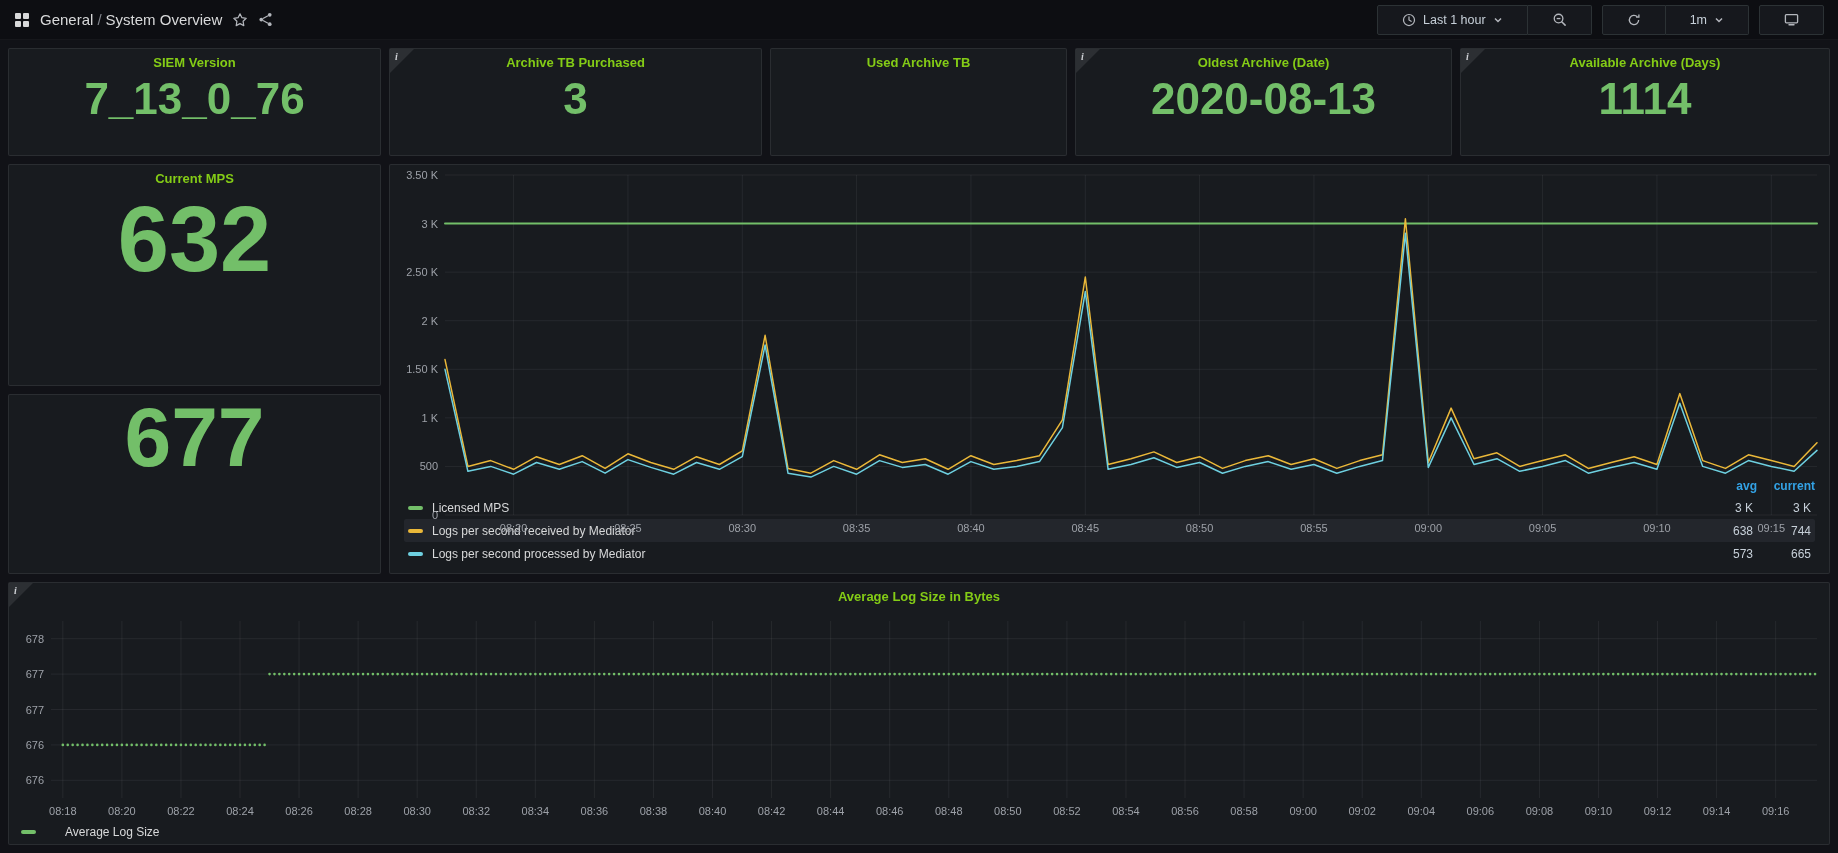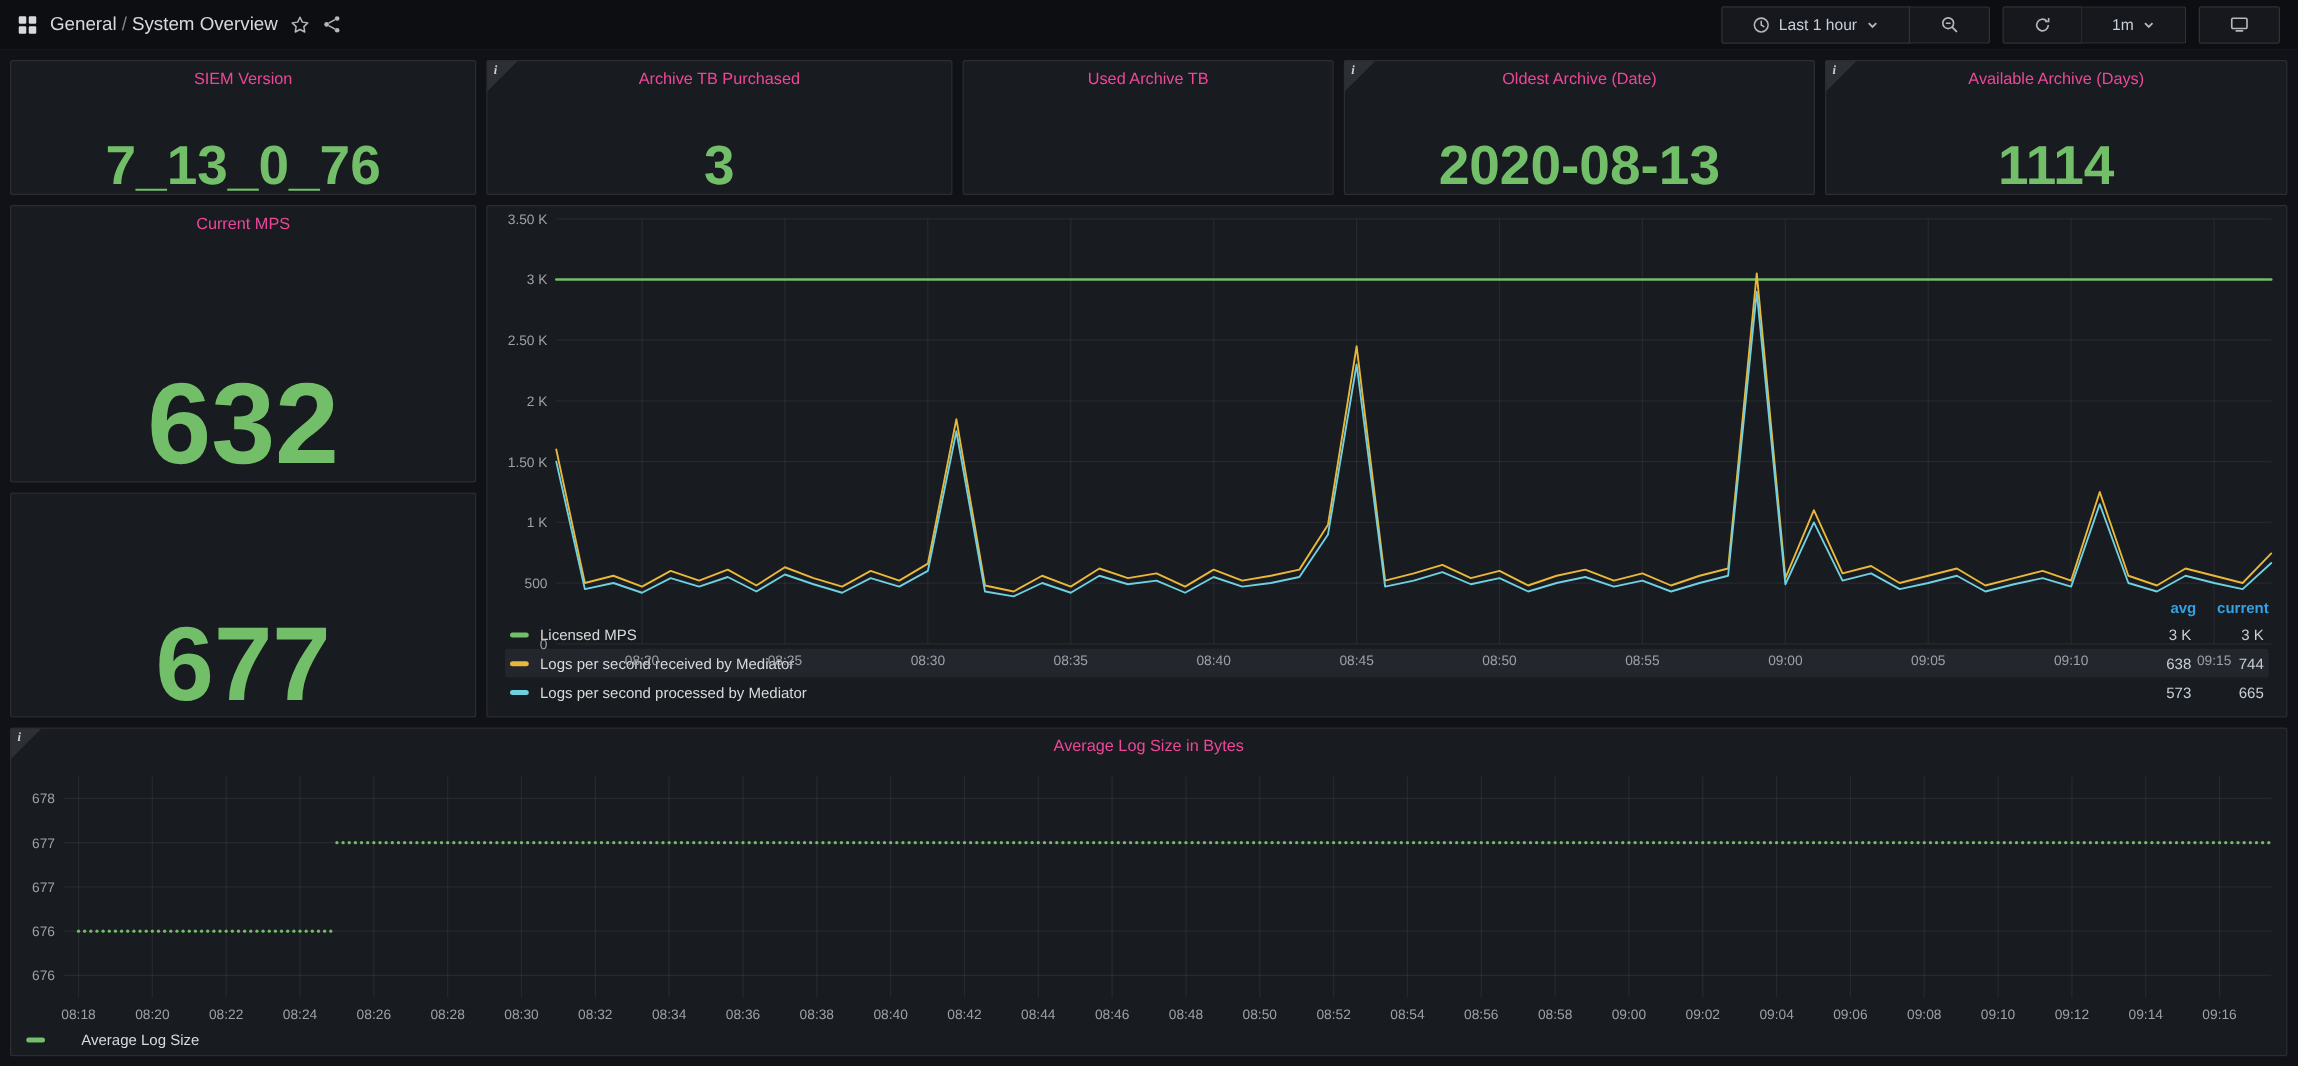--- a/index.html
+++ b/index.html
@@ -27,24 +27,24 @@
   
   .content{height:813px;padding:8px;display:flex;flex-direction:column;gap:8px}
   .row1{display:grid;grid-template-columns:373fr 373fr 297fr 377fr 370fr;gap:8px;height:108px}
   .row2{display:flex;gap:8px;height:410px}
   .col-left{width:373px;display:flex;flex-direction:column;gap:8px}
   .row2 .panel-mps{flex:1}
   .row3{flex:1;min-height:0}
 
   .panel{background:var(--panel-bg,#181b1f);border:1px solid rgba(204,204,220,0.10);
     border-radius:2px;position:relative;display:flex;flex-direction:column;min-width:0;min-height:0}
-  .panel-title{height:28px;line-height:28px;text-align:center;font-size:13px;font-weight:400;
-    color:#ec4899;cursor:pointer;flex:none;white-space:nowrap;overflow:hidden}
-
-  .stat-value-wrap{flex:1;display:flex;align-items:flex-end;justify-content:center;overflow:hidden}
+  .panel-title{height:28px;line-height:28px;text-align:center;font-size:13px;font-weight:700;
+    color:#84cc16;cursor:pointer;flex:none;white-space:nowrap;overflow:hidden}
+
+  .stat-value-wrap{flex:1;display:flex;align-items:flex-start;justify-content:center;overflow:hidden}
   .stat-value{color:var(--stat-green,#73bf69);font-weight:600;letter-spacing:0;line-height:1}
   .stat-sm .stat-value{font-size:44px}
   .stat-lg-1 .stat-value{font-size:92px}
   .stat-lg-2 .stat-value{font-size:84px}
   .stat-lg-1{height:222px;flex:none}
   .stat-lg-2{flex:1}
 
   .info-corner{position:absolute;top:0;left:0;width:0;height:0;
     border-top:24px solid rgba(255,255,255,0.09);border-right:24px solid transparent;z-index:2;cursor:pointer}
   .info-corner .i{position:absolute;top:-22px;left:5px;font-size:10px;font-style:italic;font-weight:700;

